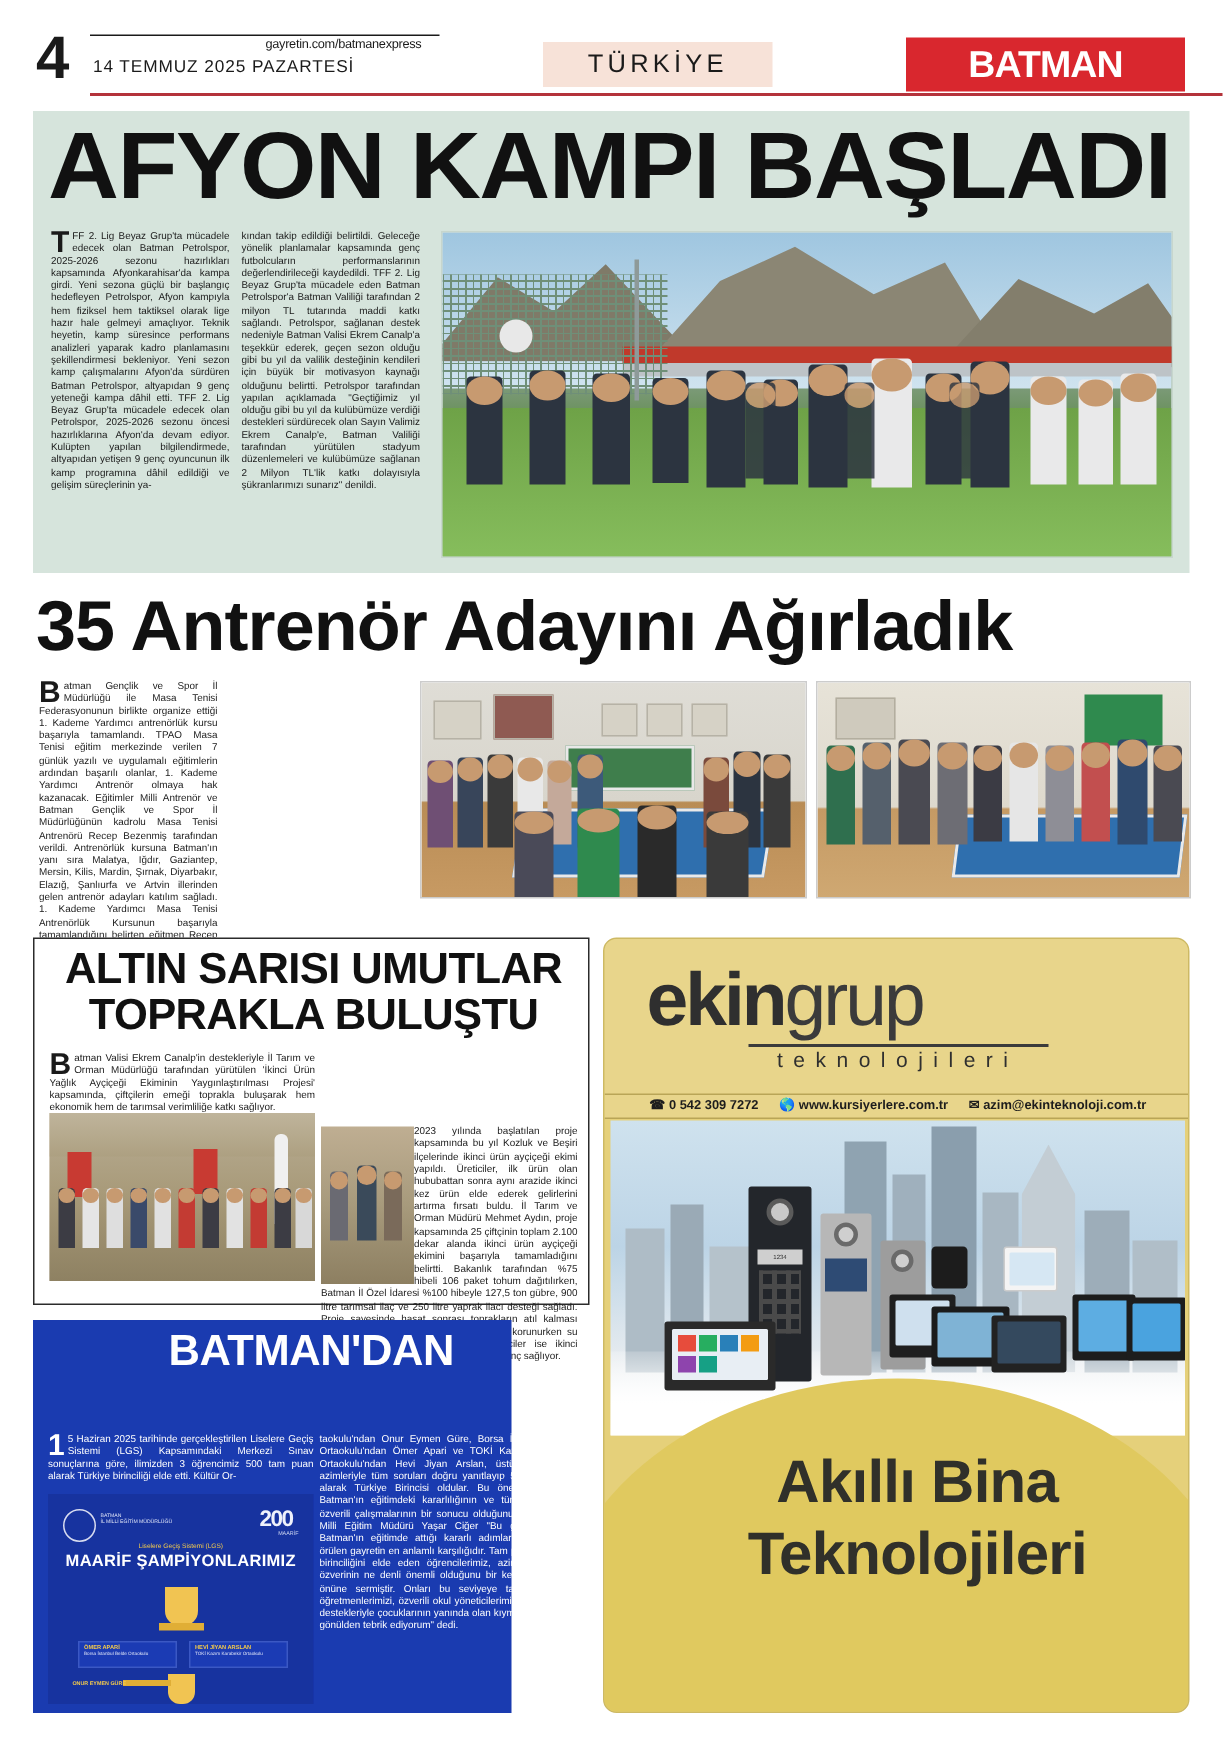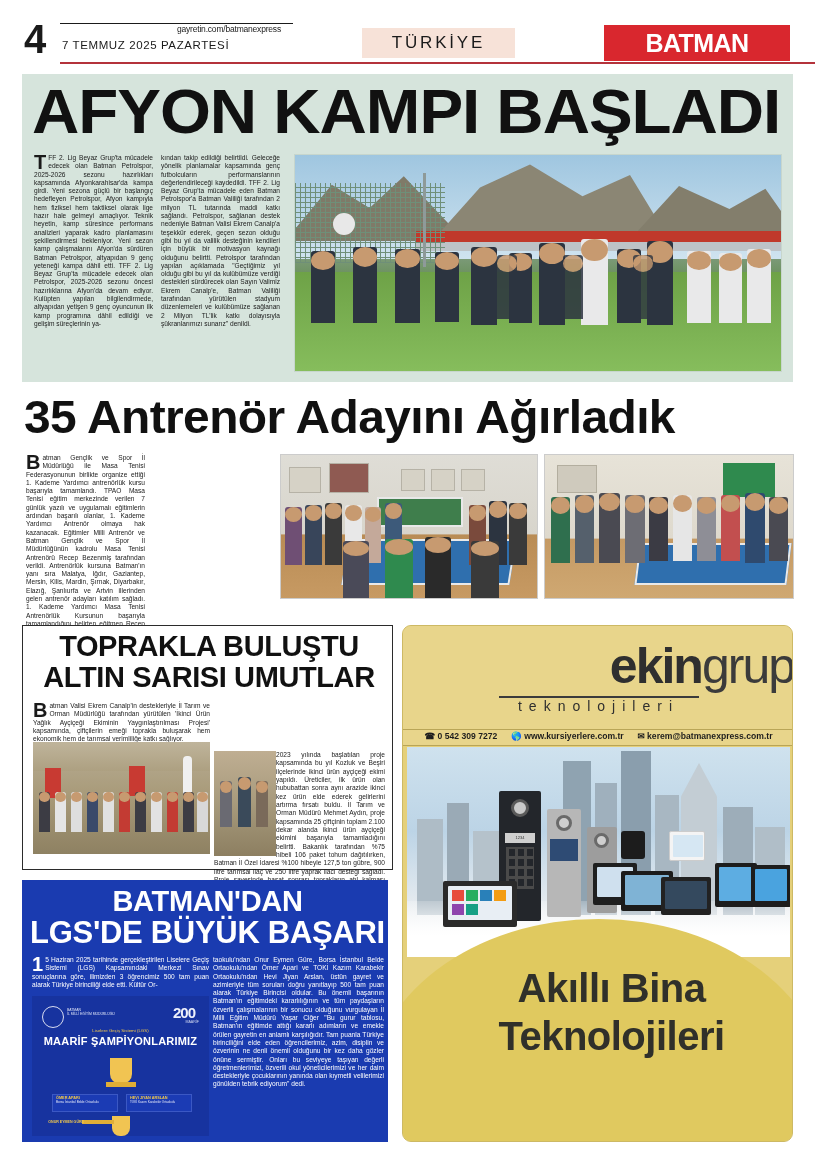--- a/index.html
+++ b/index.html
@@ -105,36 +105,36 @@
     letter-spacing:-0.4px; text-align:center;
     transform:scaleX(1.0); transform-origin:center top;
   }
   .s3-lead { position:absolute; left:10px; top:76px; width:177px; }
   .s3-photo1 { position:absolute; left:10px; top:116px; width:177px; height:112px;
      background:linear-gradient(180deg,#c8bba2 0%,#b8a98d 34%,#a79777 60%,#8d7f61 100%); overflow:hidden; }
   .s3-wrap { position:absolute; left:191px; top:125px; width:171px; height:108px; }
   .s3-wrapfloat { float:left; width:62px; height:105px; shape-outside:inset(0); }
 
   
-  .s4 { position:absolute; left:22px; top:880px; width:366px; height:262px; background:#1a3bb0; }
+  .s4 { position:absolute; left:22px; top:880px; width:319px; height:262px; background:#1a3bb0; }
   .s4-head {
     position:absolute; left:8px; top:6px; width:355px;
     font-size:29px; font-weight:bold; color:#fff; line-height:31px;
     text-align:center; letter-spacing:-0.3px;
   }
   .s4-lead { position:absolute; left:10px; top:76px; width:177px; color:#fff; }
   .s4-poster { position:absolute; left:10px; top:116px; width:177px; height:140px;
      background:#1733a6; overflow:hidden; border:0; }
   .s4-right { position:absolute; left:191px; top:76px; width:171px; color:#fff; }
 
   
   .ad { position:absolute; left:402px; top:625px; width:391px; height:517px;
     background:#e5d07a; border-radius:9px; overflow:hidden; border:1px solid #cdb964; }
   .ad-logo-zone { position:absolute; left:0; top:0; width:391px; height:104px; background:#e8d58b; }
-  .ad-logo { position:absolute; left:0; top:14px; width:391px; text-align:right;
+  .ad-logo { position:absolute; left:0; top:14px; width:391px; text-align:left;
      font-size:50px; font-weight:bold; color:#2f2f2f; line-height:52px; letter-spacing:-2px;padding-left:28px; }
   .ad-logo .grup { font-weight:normal; color:#3b3b3b; }
   .ad-logo-underline { position:absolute; left:96px; top:70px; width:200px; height:2px; background:#3b3b3b; }
   .ad-sub { position:absolute; left:0; top:72px; width:391px; text-align:center;
      font-size:14px; color:#2f2f2f; letter-spacing:7px; }
   .ad-contact-bar { position:absolute; left:0; top:103px; width:391px; height:17px;
      border-top:1px solid #b9a557; border-bottom:1px solid #b9a557; background:#e8d58b; }
   .ad-contact { position:absolute; left:0; top:105px; width:391px; text-align:center;
      font-size:8.6px; font-weight:bold; color:#1d1d1d; }
   .ad-contact span.sep { display:inline-block; width:9px; }
@@ -177,21 +177,21 @@
 </style>
 </head>
 <body>
 
 <div class="page">
 
   <div class="masthead">
     <div class="page-number">4</div>
     <div class="social-line"></div>
     <div class="social-text">gayretin.com/batmanexpress</div>
-    <div class="date-text">7 TEMMUZ 2025 PAZARTESİ</div>
+    <div class="date-text">14 TEMMUZ 2025 PAZARTESİ</div>
     <div class="section-band"></div>
     <div class="section-title">TÜRKİYE</div>
     <div class="rule-red-left"></div>
     <div class="logo-box">
       <div class="logo-text">BATMAN EXPRESS</div>
     </div>
   </div>
 
   <div class="s1">
     <div class="s1-head">AFYON KAMPI BAŞLADI</div>
@@ -353,22 +353,22 @@
           <div class="head"></div>
         </div>
       <div class="person" style="left:224px;top:42px;width:19px;height:64px;background:#4a4a52;">
           <div class="head"></div>
         </div>
     </div>
   </div>
 
   <div class="s3">
     <div class="s3-head">
+      <div>ALTIN SARISI UMUTLAR</div>
       <div>TOPRAKLA BULUŞTU</div>
-      <div>ALTIN SARISI UMUTLAR</div>
     </div>
 
     <div class="s3-lead article-body dropcap">Batman Valisi Ekrem Canalp'in destekleriyle İl Tarım ve Orman Müdürlüğü tarafından yürütülen 'İkinci Ürün Yağlık Ayçiçeği Ekiminin Yaygınlaştırılması Projesi' kapsamında, çiftçilerin emeği toprakla buluşarak hem ekonomik hem de tarımsal verimliliğe katkı sağlıyor.</div>
 
     <div class="s3-photo1">
       <div class="field"></div>
       <div style="position:absolute;left:0;top:0;right:0;height:26%;background:linear-gradient(180deg,#bfb49b,#ada081);"></div>
       <div class="banner" style="left:12px;top:26px;width:16px;height:30px;"></div>
       <div class="banner" style="left:96px;top:24px;width:16px;height:30px;"></div>
       <div style="position:absolute;left:150px;top:14px;width:9px;height:60px;background:#f0f0f0;border-radius:4px 4px 0 0;"></div>
@@ -419,21 +419,20 @@
             <div class="head"></div>
           </div>
       </div>
       <div class="article-body" style="font-size:6.6px;line-height:8.35px;">2023 yılında başlatılan proje kapsamında bu yıl Kozluk ve Beşiri ilçelerinde ikinci ürün ayçiçeği ekimi yapıldı. Üreticiler, ilk ürün olan hububattan sonra aynı arazide ikinci kez ürün elde ederek gelirlerini artırma fırsatı buldu. İl Tarım ve Orman Müdürü Mehmet Aydın, proje kapsamında 25 çiftçinin toplam 2.100 dekar alanda ikinci ürün ayçiçeği ekimini başarıyla tamamladığını belirtti. Bakanlık tarafından %75 hibeli 106 paket tohum dağıtılırken, Batman İl Özel İdaresi %100 hibeyle 127,5 ton gübre, 900 litre tarımsal ilaç ve 250 litre yaprak ilacı desteği sağladı. Proje sayesinde hasat sonrası toprakların atıl kalması önleniyor, münavebe sistemiyle verimlilik korunurken su da tasarruflu şekilde kullanılıyor. Üreticiler ise ikinci üründen elde ettikleri gelirle ekonomik kazanç sağlıyor.</div>
     </div>
   </div>
 
   <div class="s4">
     <div class="s4-head">
       <div>BATMAN'DAN</div>
-      <div style="font-size:31px;">LGS'DE BÜYÜK BAŞARI</div>
     </div>
 
     <div class="s4-lead article-body dropcap" style="color:#fff;">15 Haziran 2025 tarihinde gerçekleştirilen Liselere Geçiş Sistemi (LGS) Kapsamındaki Merkezi Sınav sonuçlarına göre, ilimizden 3 öğrencimiz 500 tam puan alarak Türkiye birinciliği elde etti. Kültür Or-</div>
 
     <div class="s4-poster">
       <div style="position:absolute;inset:0;background:#17339f;"></div>
       <div class="poster-logo" style="left:10px;top:10px;"></div>
       <div style="position:absolute;left:35px;top:12px;width:74px;font-size:3.4px;color:#dfe4f7;line-height:4.4px;white-space:pre-line;">BATMAN
 İL MİLLİ EĞİTİM MÜDÜRLÜĞÜ</div>
       <div style="position:absolute;right:14px;top:8px;color:#eef1fb;font-size:15px;font-weight:bold;letter-spacing:-1px;">
@@ -480,21 +479,21 @@
 
     <div class="ad-contact-bar"></div>
     <div class="ad-contact">
       <span>☎</span>
       <span>0 542 309 7272</span>
       <span class="sep"></span>
       <span>🌎</span>
       <span>www.kursiyerlere.com.tr</span>
       <span class="sep"></span>
       <span>✉</span>
-      <span>kerem@batmanexpress.com.tr</span>
+      <span>azim@ekinteknoloji.com.tr</span>
     </div>
 
     <div class="ad-photo">
       <div class="city">
         <div class="bldg" style="left:10px;top:72px;width:26px;height:96px;background:#aebcc6;"></div>
         <div class="bldg" style="left:40px;top:56px;width:22px;height:112px;background:#9aaab6;"></div>
         <div class="bldg" style="left:66px;top:84px;width:30px;height:84px;background:#b5c2cb;"></div>
         <div class="bldg" style="left:100px;top:66px;width:24px;height:102px;background:#a3b2bd;"></div>
         <div class="bldg" style="left:156px;top:14px;width:28px;height:154px;background:#8fa3b1;"></div>
         <div class="bldg" style="left:188px;top:36px;width:22px;height:132px;background:#9fb0bd;"></div>

